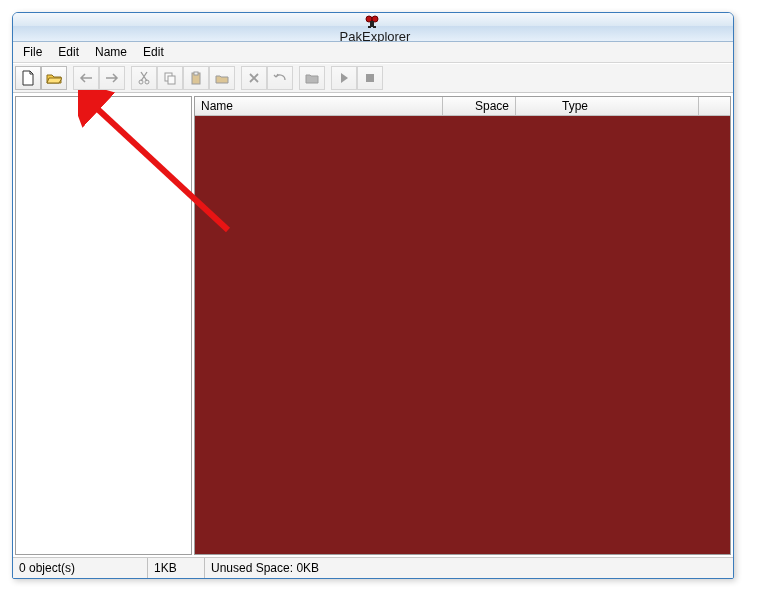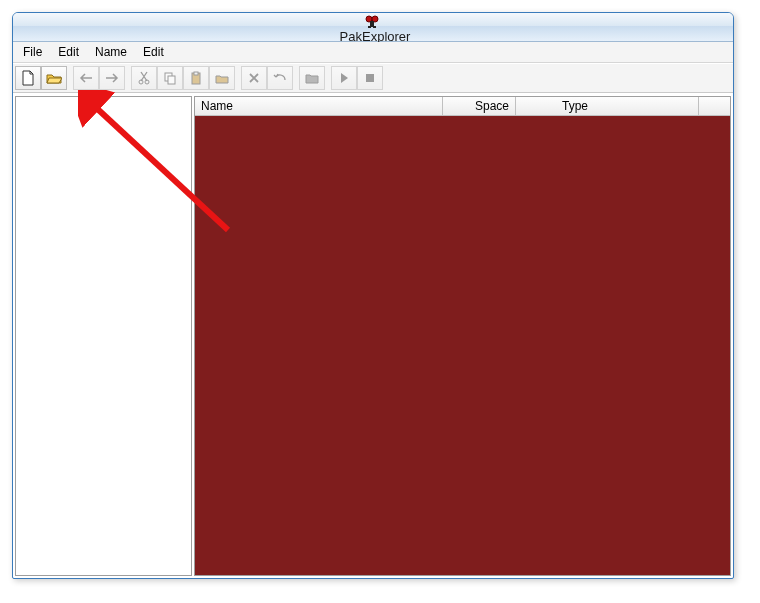--- a/index.html
+++ b/index.html
@@ -280,20 +280,25 @@
     <div class="list-pane">
       <div class="col-headers">
         <div class="col name">Name</div>
         <div class="col size">Space</div>
         <div class="col type">Type</div>
         <div class="col spacer"></div>
       </div>
     </div>
   </div>
 
+  <div class="statusbar">
+    <div class="status-cell objects">0 object(s)</div>
+    <div class="status-cell size">1KB</div>
+    <div class="status-cell unused">Unused Space:  0KB</div>
+  </div>
 
 </div>
 
 <svg class="arrow-annotation" width="170" height="160">
   <defs>
     <marker id="ah" markerWidth="8" markerHeight="8" refX="2" refY="4" orient="auto">
       <path d="M0 0 L8 4 L0 8 Z" fill="#e81414"></path>
     </marker>
   </defs>
   <line x1="150" y1="140" x2="12" y2="12" stroke="#e81414" stroke-width="6" marker-end="url(#ah)"></line>

